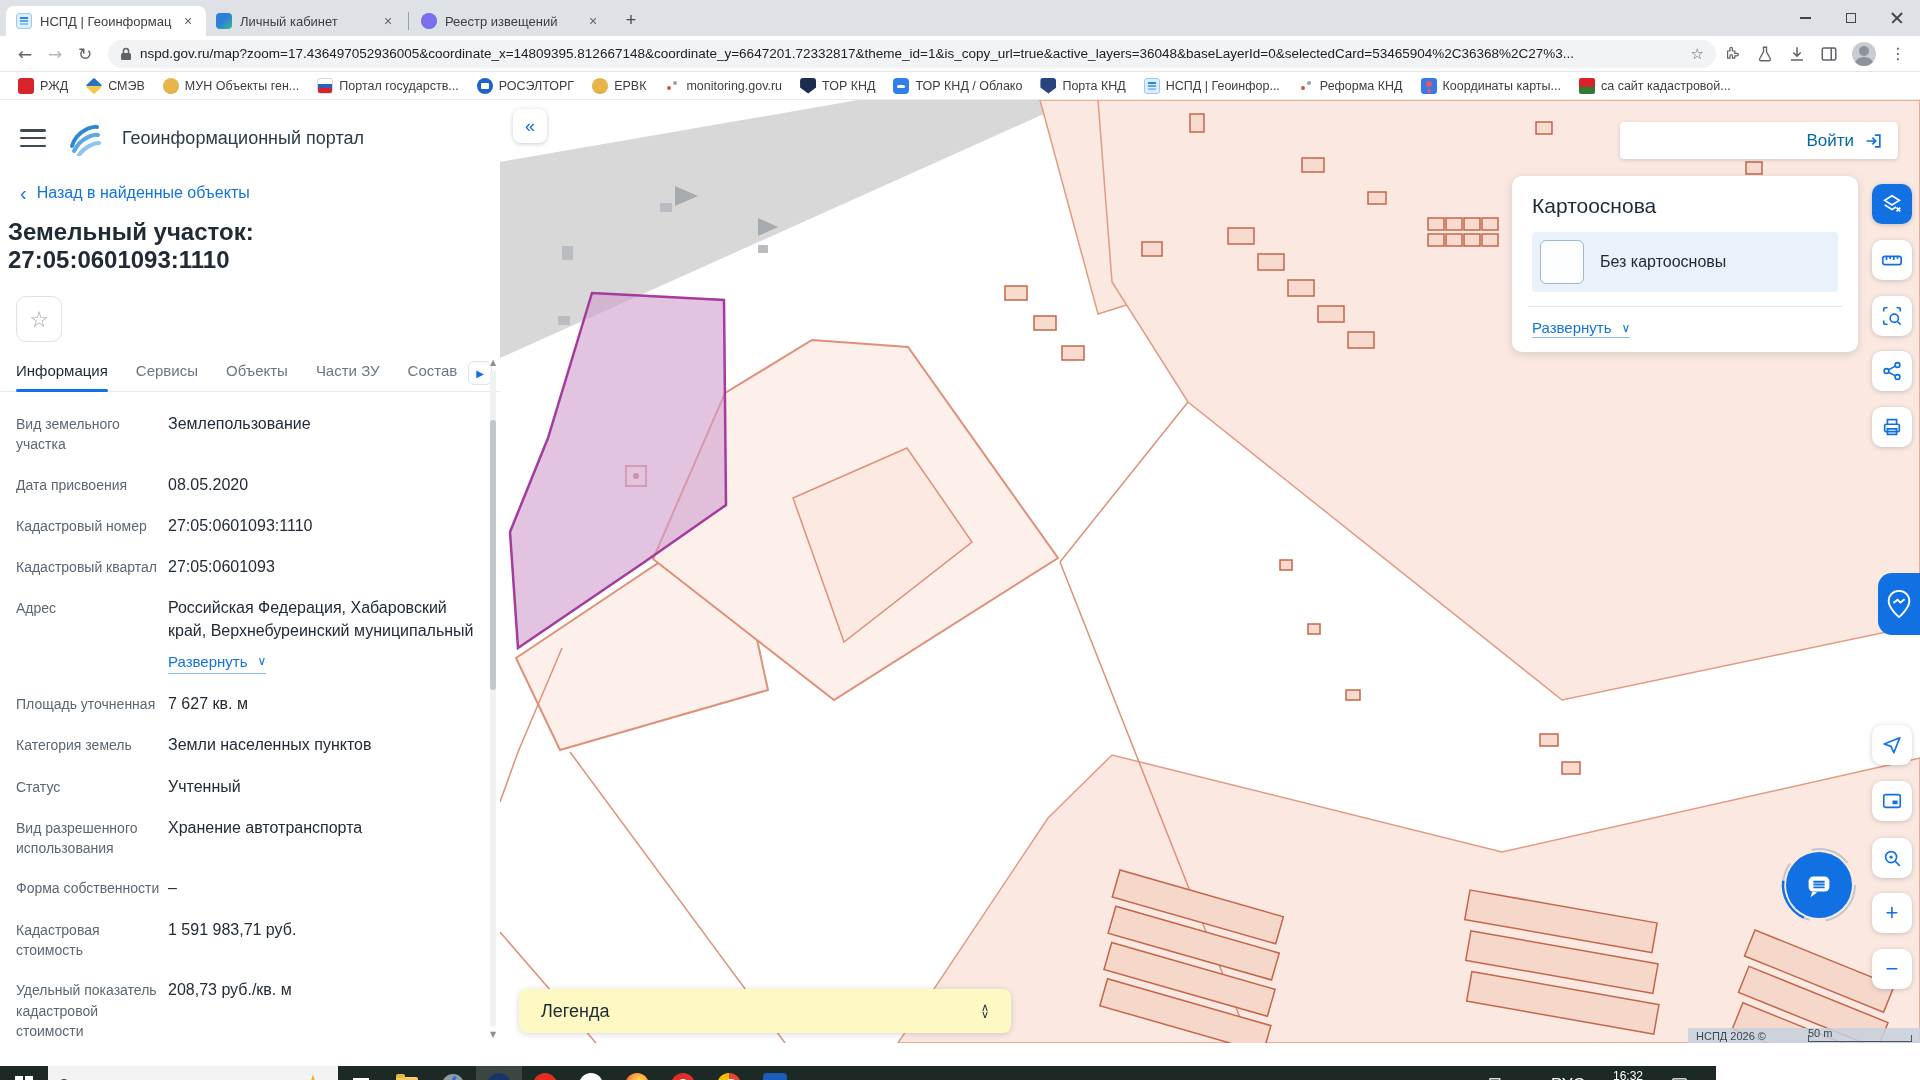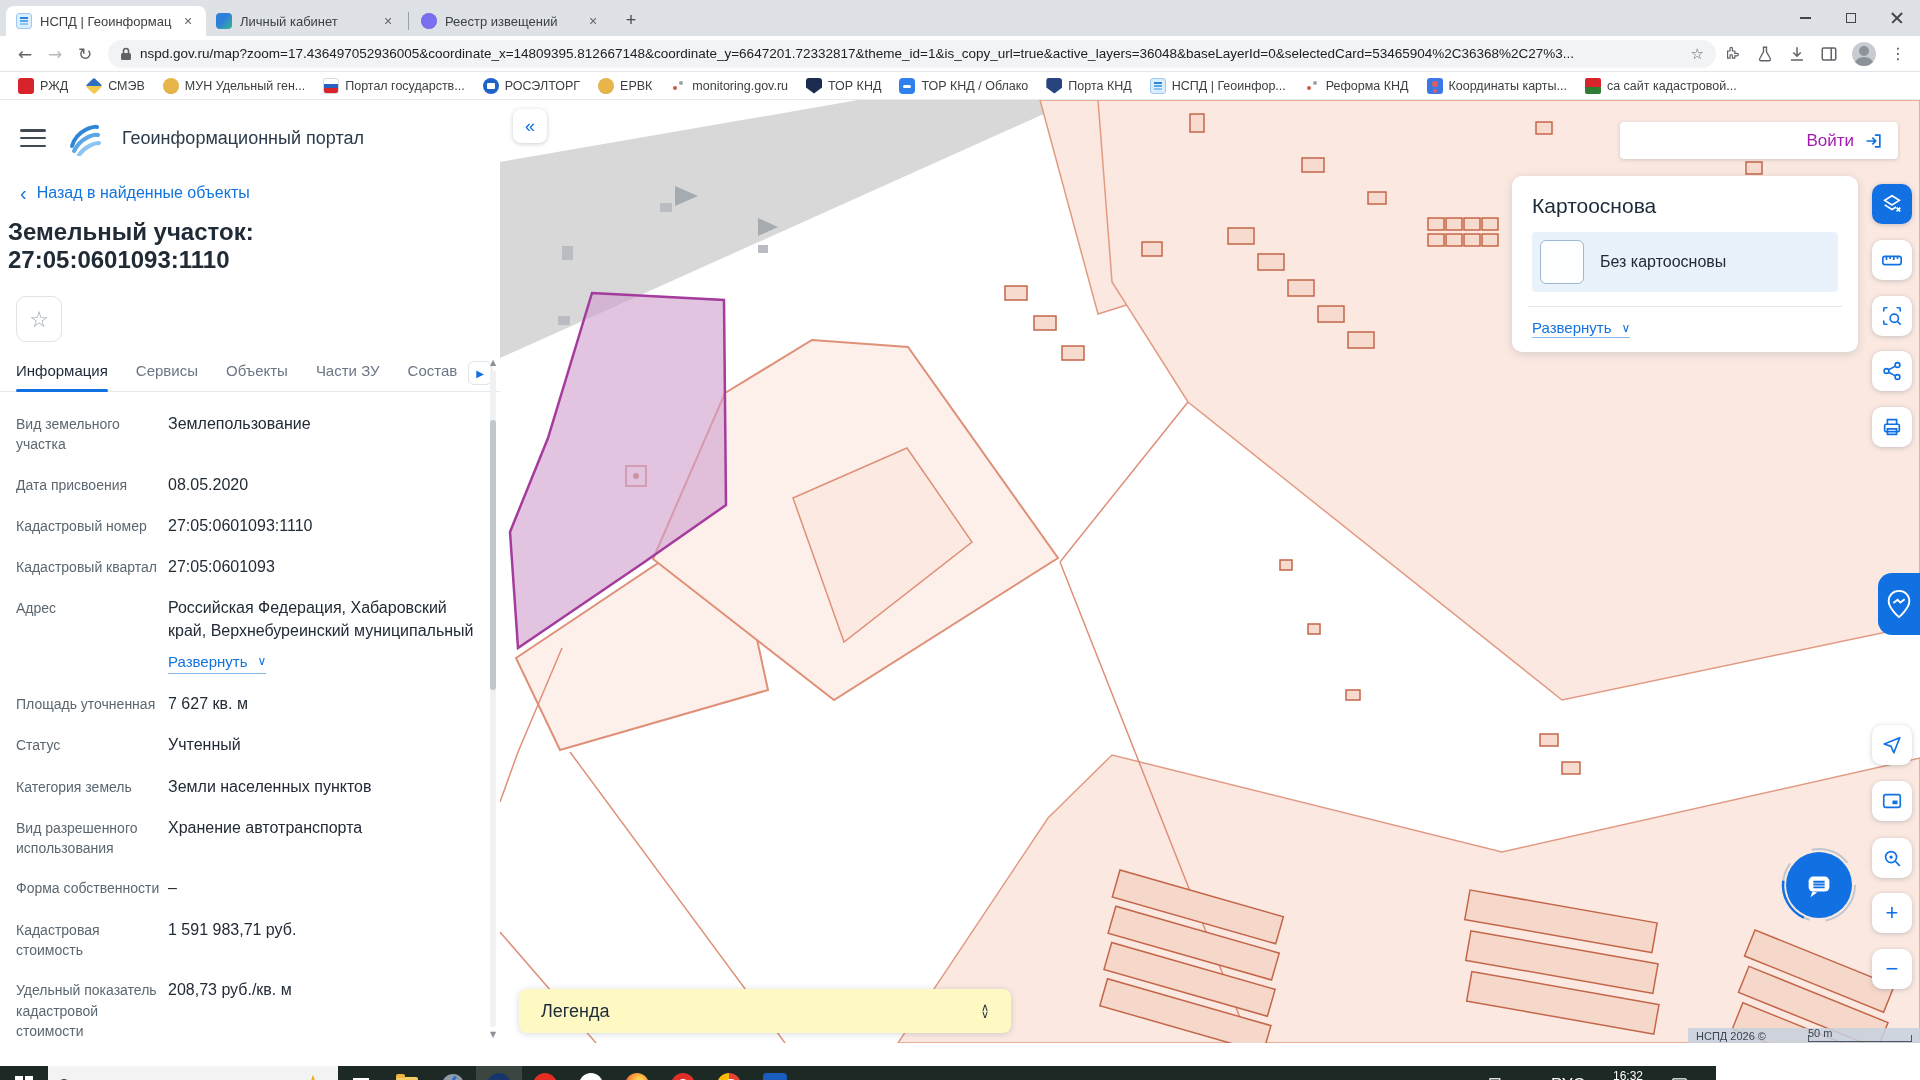--- a/index.html
+++ b/index.html
@@ -113,21 +113,21 @@
 
   
   .map { position:relative; flex:1; height:943px; background:#fff; overflow:hidden; }
   .map svg.mapcanvas { position:absolute; left:0; top:0; }
   .collapse-btn { position:absolute; left:13px; top:9px; width:34px; height:34px; background:#fff;
     border-radius:8px; box-shadow:0 1px 4px rgba(40,60,80,.25); color:#1171e3; font-size:18px;
     display:flex; align-items:center; justify-content:center; }
   .login-bar { position:absolute; left:1120px; top:22px; width:278px; height:37px; background:#fff;
     border-radius:4px; box-shadow:0 1px 4px rgba(40,60,80,.2); display:flex; align-items:center;
     justify-content:flex-end; gap:10px; padding-right:14px; }
-  .login-bar .lbl { color:#a21caf; font-size:17px; }
+  .login-bar .lbl { color:#0369a1; font-size:17px; }
   .basemap-card { position:absolute; left:1012px; top:76px; width:346px; height:176px; background:#fff;
     border-radius:10px; box-shadow:0 2px 10px rgba(40,60,80,.18); padding:18px 20px; }
   .basemap-title { font-size:21px; color:#1c2a3a; }
   .basemap-opt { margin-top:14px; height:60px; background:#e9f2fb; border-radius:4px; display:flex;
     align-items:center; gap:16px; padding:0 8px; }
   .basemap-thumb { width:44px; height:44px; background:#fdfeff; border:1px solid #9fb8cf; border-radius:6px; }
   .basemap-opt .lbl { font-size:16px; color:#222b36; }
   .basemap-divider { height:1px; background:#e3e8ee; margin:14px -4px 12px; }
   .legend-bar { position:absolute; left:19px; top:889px; width:492px; height:44px; background:#fef9c3;
     border-radius:8px; box-shadow:0 1px 6px rgba(40,60,80,.2); display:flex; align-items:center;
@@ -271,21 +271,21 @@
     <div class="bm">
         <span class="fav fav-rzd"></span>
         <span>РЖД</span>
       </div>
     <div class="bm">
         <span class="fav fav-smev"></span>
         <span>СМЭВ</span>
       </div>
     <div class="bm">
         <span class="fav fav-eagle"></span>
-        <span>МУН Удельный ген...</span>
+        <span>МУН Объекты ген...</span>
       </div>
     <div class="bm">
         <span class="fav fav-flag"></span>
         <span>Портал государств...</span>
       </div>
     <div class="bm">
         <span class="fav fav-roseltorg"></span>
         <span>РОСЭЛТОРГ</span>
       </div>
     <div class="bm">
@@ -383,26 +383,26 @@
               <span>Развернуть</span>
               <span class="chev">∨</span>
             </a>
           </div>
         </div>
         <div class="frow">
           <div class="flabel">Площадь уточненная</div>
           <div class="fvalue">7 627 кв. м</div>
         </div>
         <div class="frow">
+          <div class="flabel">Категория земель</div>
+          <div class="fvalue">Земли населенных пунктов</div>
+        </div>
+        <div class="frow">
           <div class="flabel">Статус</div>
           <div class="fvalue">Учтенный</div>
-        </div>
-        <div class="frow">
-          <div class="flabel">Категория земель</div>
-          <div class="fvalue">Земли населенных пунктов</div>
         </div>
         <div class="frow">
           <div class="flabel">Вид разрешенного использования</div>
           <div class="fvalue">Хранение автотранспорта</div>
         </div>
         <div class="frow">
           <div class="flabel">Форма собственности</div>
           <div class="fvalue">–</div>
         </div>
         <div class="frow">

